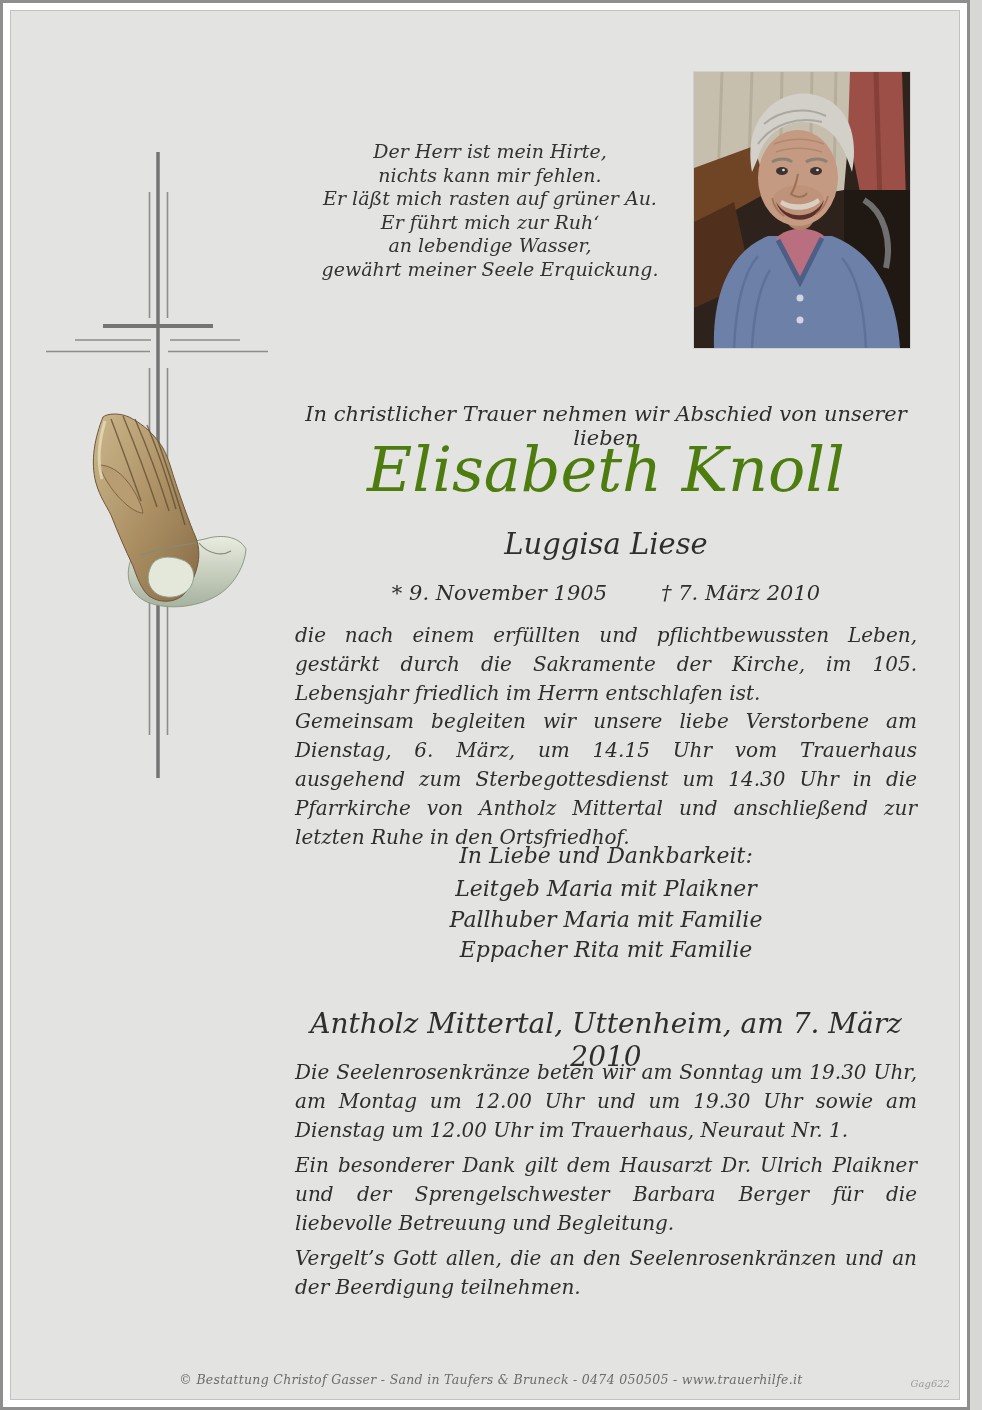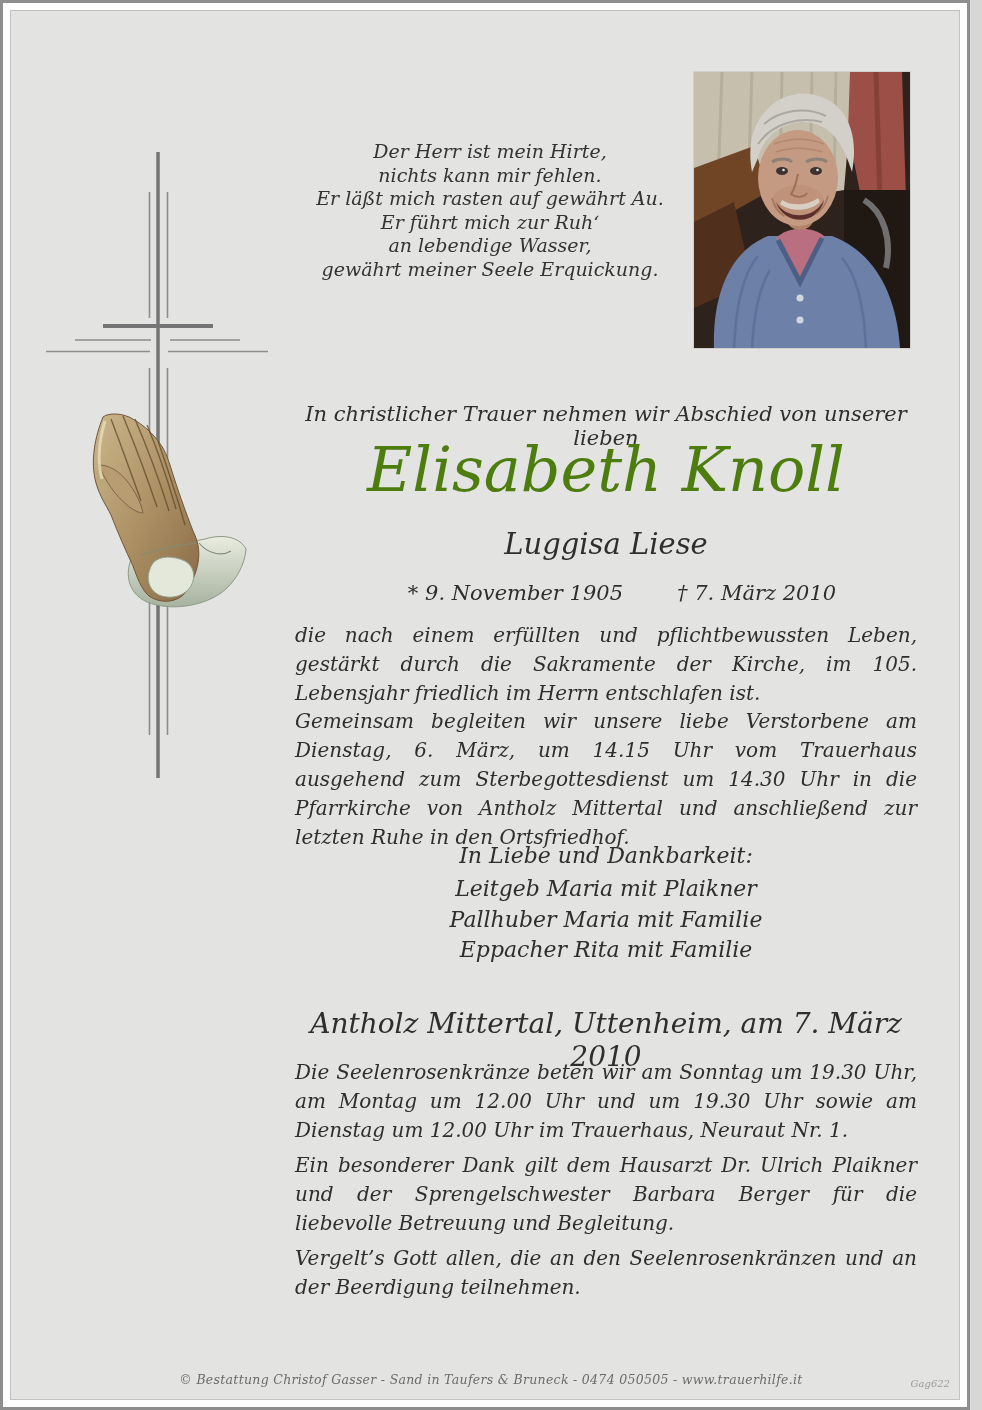--- a/index.html
+++ b/index.html
@@ -37,21 +37,21 @@
   .name{
     left:295px;top:434px;width:622px;
     text-align:center;font-size:62px;line-height:1.15;
     font-style:italic;color:#4d7c0f;
   }
   .nickname{
     left:295px;top:527px;width:622px;
     text-align:center;font-size:29px;font-style:italic;
   }
   .dates{
-    left:311px;top:581px;width:622px;
+    left:295px;top:581px;width:622px;
     display:flex;justify-content:center;gap:54px;
     font-size:21px;font-style:italic;
   }
   .para{
     left:295px;width:622px;
     font-size:20px;line-height:29px;
     text-align:justify;font-style:italic;
   }
   .p1{top:621px;}
   .p2{top:707px;}
@@ -198,21 +198,21 @@
         <path d="M78,126 C80,134 84,140 90,144 M134,124 C132,132 128,138 122,142" stroke="#9e7054" stroke-width="1.6" fill="none" opacity="0.8"></path>
 
         <circle cx="106" cy="226" r="3.5" fill="#cfd6e2"></circle>
         <circle cx="106" cy="248" r="3.5" fill="#cfd6e2"></circle>
       </svg>
     </div>
 
     <div class="poem">
       <div>Der Herr ist mein Hirte,</div>
       <div>nichts kann mir fehlen.</div>
-      <div>Er läßt mich rasten auf gewährt Au.</div>
+      <div>Er läßt mich rasten auf grüner Au.</div>
       <div>Er führt mich zur Ruh‘</div>
       <div>an lebendige Wasser,</div>
       <div>gewährt meiner Seele Erquickung.</div>
     </div>
 
     <div class="intro">In christlicher Trauer nehmen wir Abschied von unserer lieben</div>
 
     <div class="name">Elisabeth Knoll</div>
 
     <div class="nickname">Luggisa Liese</div>

